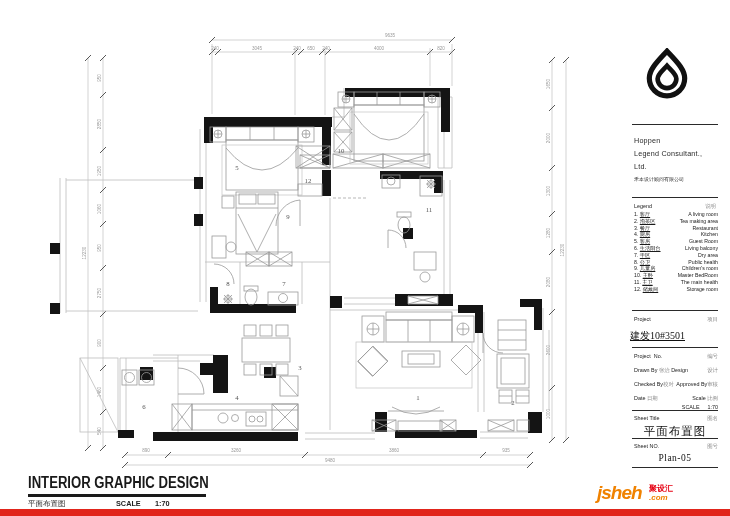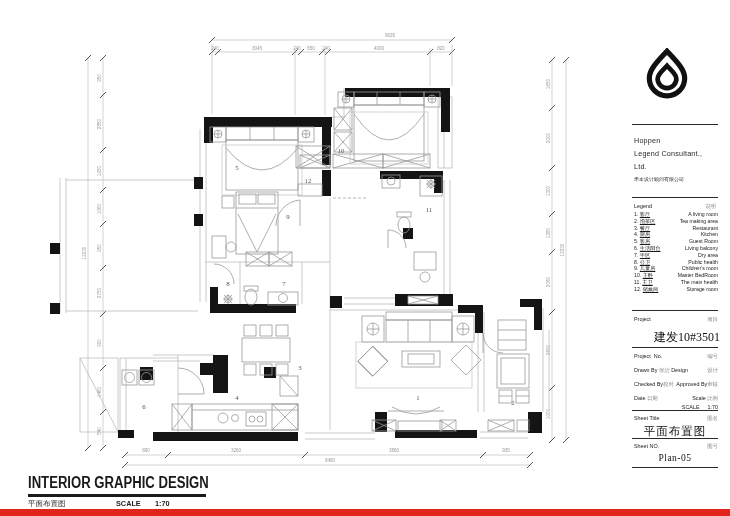--- a/index.html
+++ b/index.html
@@ -20,21 +20,21 @@
   
   .sidebar{position:absolute;left:630px;top:40px;width:90px;height:435px;font-size:5.6px;color:#1b1b1b;}
   .sline{position:absolute;left:2px;width:86px;border-top:1px solid #2a2a2a;height:0;}
   .co{position:absolute;left:4px;font-size:7.2px;letter-spacing:.2px;color:#2a2a2a;}
   .co-cn{position:absolute;left:4px;font-size:5px;color:#333;}
   .leghead{position:absolute;left:4px;width:82px;display:flex;justify-content:space-between;font-size:5.4px;}
   .legrow{display:flex;justify-content:space-between;line-height:6.8px;font-size:5.2px;}
   .legrow .cnm{text-decoration:underline;}
   .legwrap{position:absolute;left:4px;width:84px;}
   .prow{position:absolute;left:4px;width:84px;display:flex;justify-content:space-between;font-size:5.4px;}
-  .pname{position:absolute;left:0;width:90px;text-align:right;font-family:"Liberation Serif",serif;font-size:12px;color:#111;}
+  .pname{position:absolute;left:0;width:90px;text-align:left;font-family:"Liberation Serif",serif;font-size:10px;color:#111;text-decoration:underline;}
   .big-cn{position:absolute;left:0;width:90px;text-align:center;font-family:"Liberation Serif",serif;font-size:11.5px;color:#111;letter-spacing:1px;}
   .sheetno{position:absolute;left:0;width:90px;text-align:center;font-family:"Liberation Serif",serif;font-size:9.5px;color:#111;letter-spacing:.5px;}
   .gray{color:#8a8a8a;}
   
   .f-title{position:absolute;left:28px;top:474px;font-size:16px;font-weight:bold;color:#1a1a1a;
            transform:scaleX(.82);transform-origin:left center;letter-spacing:0px;white-space:nowrap;}
   .f-rule{position:absolute;left:28px;top:494px;width:178px;height:2.6px;background:#1a1a1a;}
   .f-sub{position:absolute;left:28px;top:499px;font-size:7.5px;color:#222;}
   .f-scale{position:absolute;left:116px;top:499px;font-size:7.3px;font-weight:bold;color:#222;}
   .f-scaleval{position:absolute;left:155px;top:499px;font-size:7.3px;font-weight:bold;color:#222;}
@@ -461,15 +461,20 @@
   <div class="sheetno" style="top:413px">Plan-05</div>
   <div class="sline" style="top:427px"></div>
 </div>
 
 <div class="f-title">INTERIOR GRAPHIC DESIGN</div>
 <div class="f-rule"></div>
 <div class="f-sub">平面布置图</div>
 <div class="f-scale">SCALE</div>
 <div class="f-scaleval">1:70</div>
 
+<div class="brand">
+  <span class="jsheh" id="brand-jsheh" style="color: rgb(240, 130, 0);">jsheh</span>
+  <span class="cn" id="brand-cn" style="color: rgb(230, 0, 18);">聚设汇</span>
+  <span class="com" id="brand-com" style="color: rgb(240, 130, 0);">.com</span>
+</div>
 <div class="redbar" id="red-bar" style="background: rgb(225, 37, 27);"></div>
 
 </div>
 
 </body></html>

